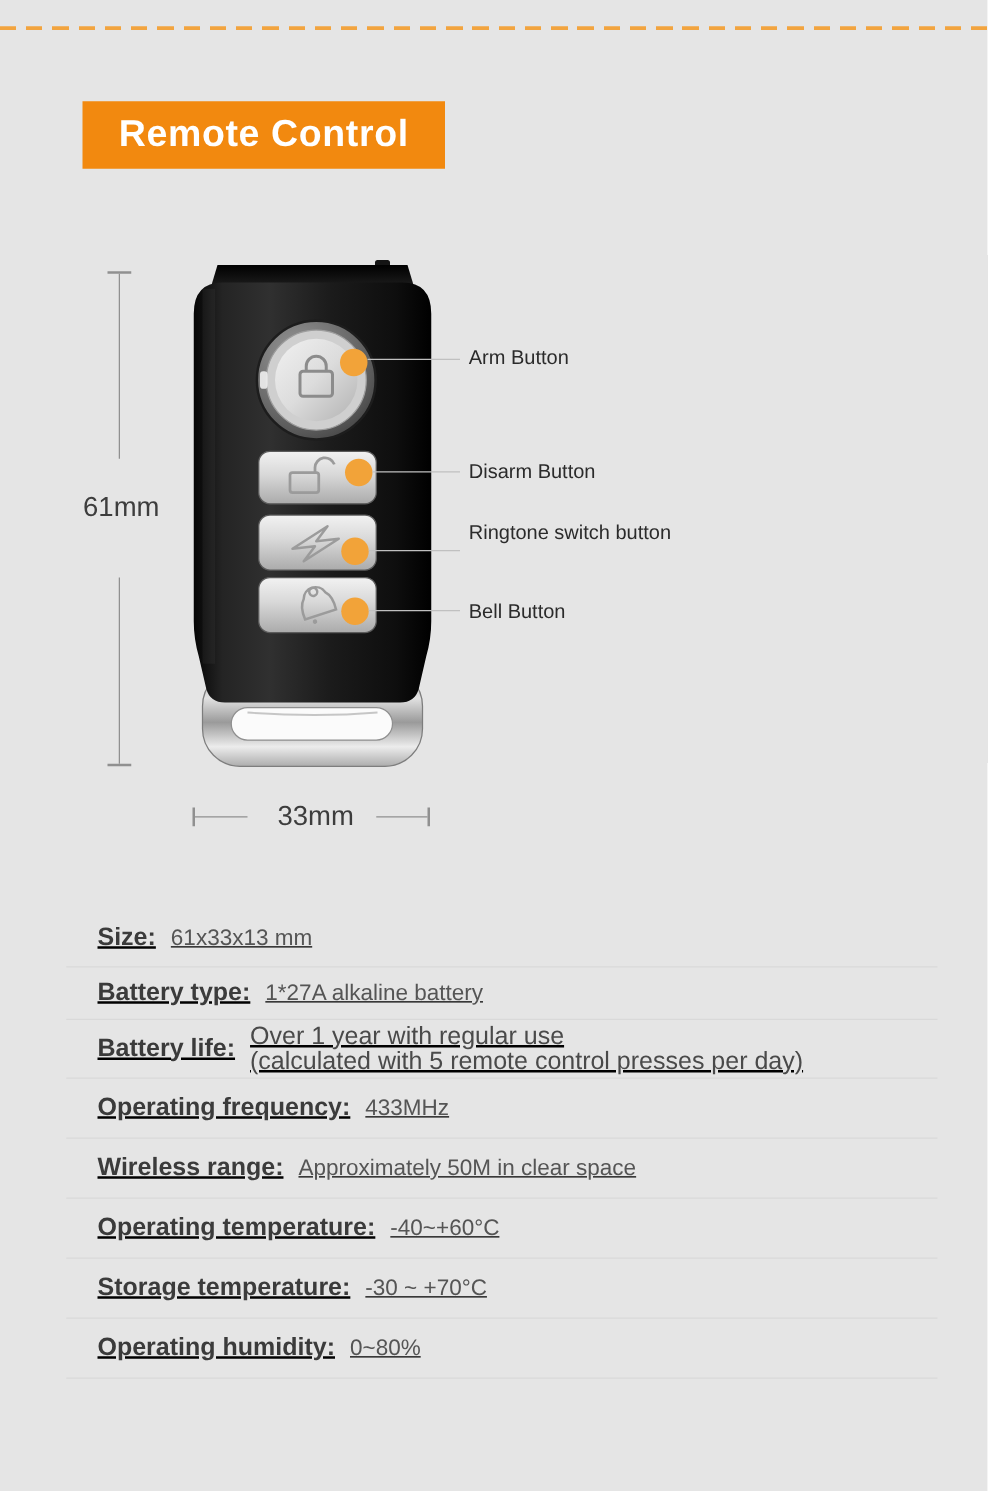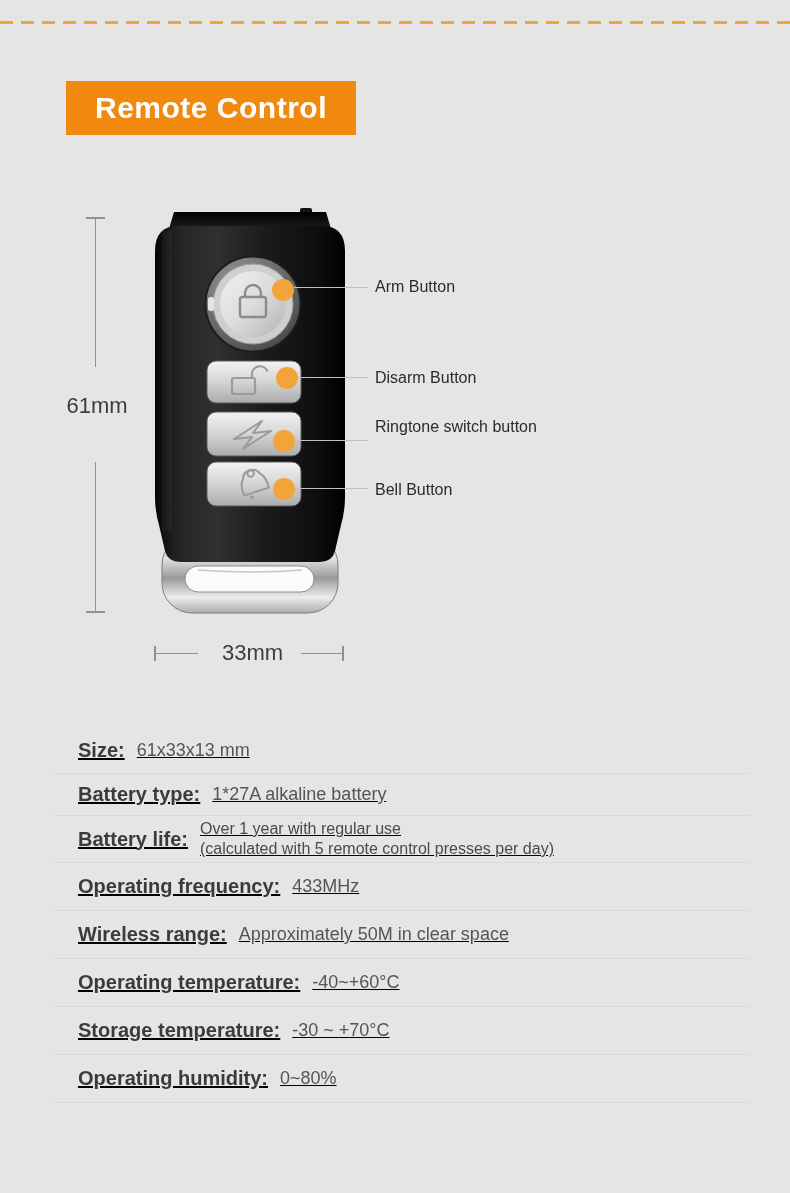--- a/index.html
+++ b/index.html
@@ -37,21 +37,21 @@
   .spec-table { position:absolute; left:53px; top:727px; width:697px;text-decoration:underline; }
   .spec-row {
     display:flex; align-items:center; padding-left:25px;
     border-bottom:1px solid #d9d9d9; height:48px;
   }
   .spec-row.h47 { height:47px; }
   .spec-row.h42 { height:42px; }
   .spec-label { font-size:20px; font-weight:bold; color:#3b3b3b; white-space:nowrap; }
   .spec-value { font-size:18px; color:#555; margin-left:12px; white-space:nowrap; }
   .spec-value-multi { margin-left:12px; display:flex; flex-direction:column; }
-  .spec-value-multi span { font-size:16px; line-height:20px; color:#4a4a4a; white-space:nowrap; }
+  .spec-value-multi span { font-size:20px; line-height:20px; color:#4a4a4a; white-space:nowrap; }
   
   .dot { fill:var(--dot-orange); }
 </style>
 </head>
 <body>
 
 <div class="page">
 
   <div class="top-dash"></div>
 

